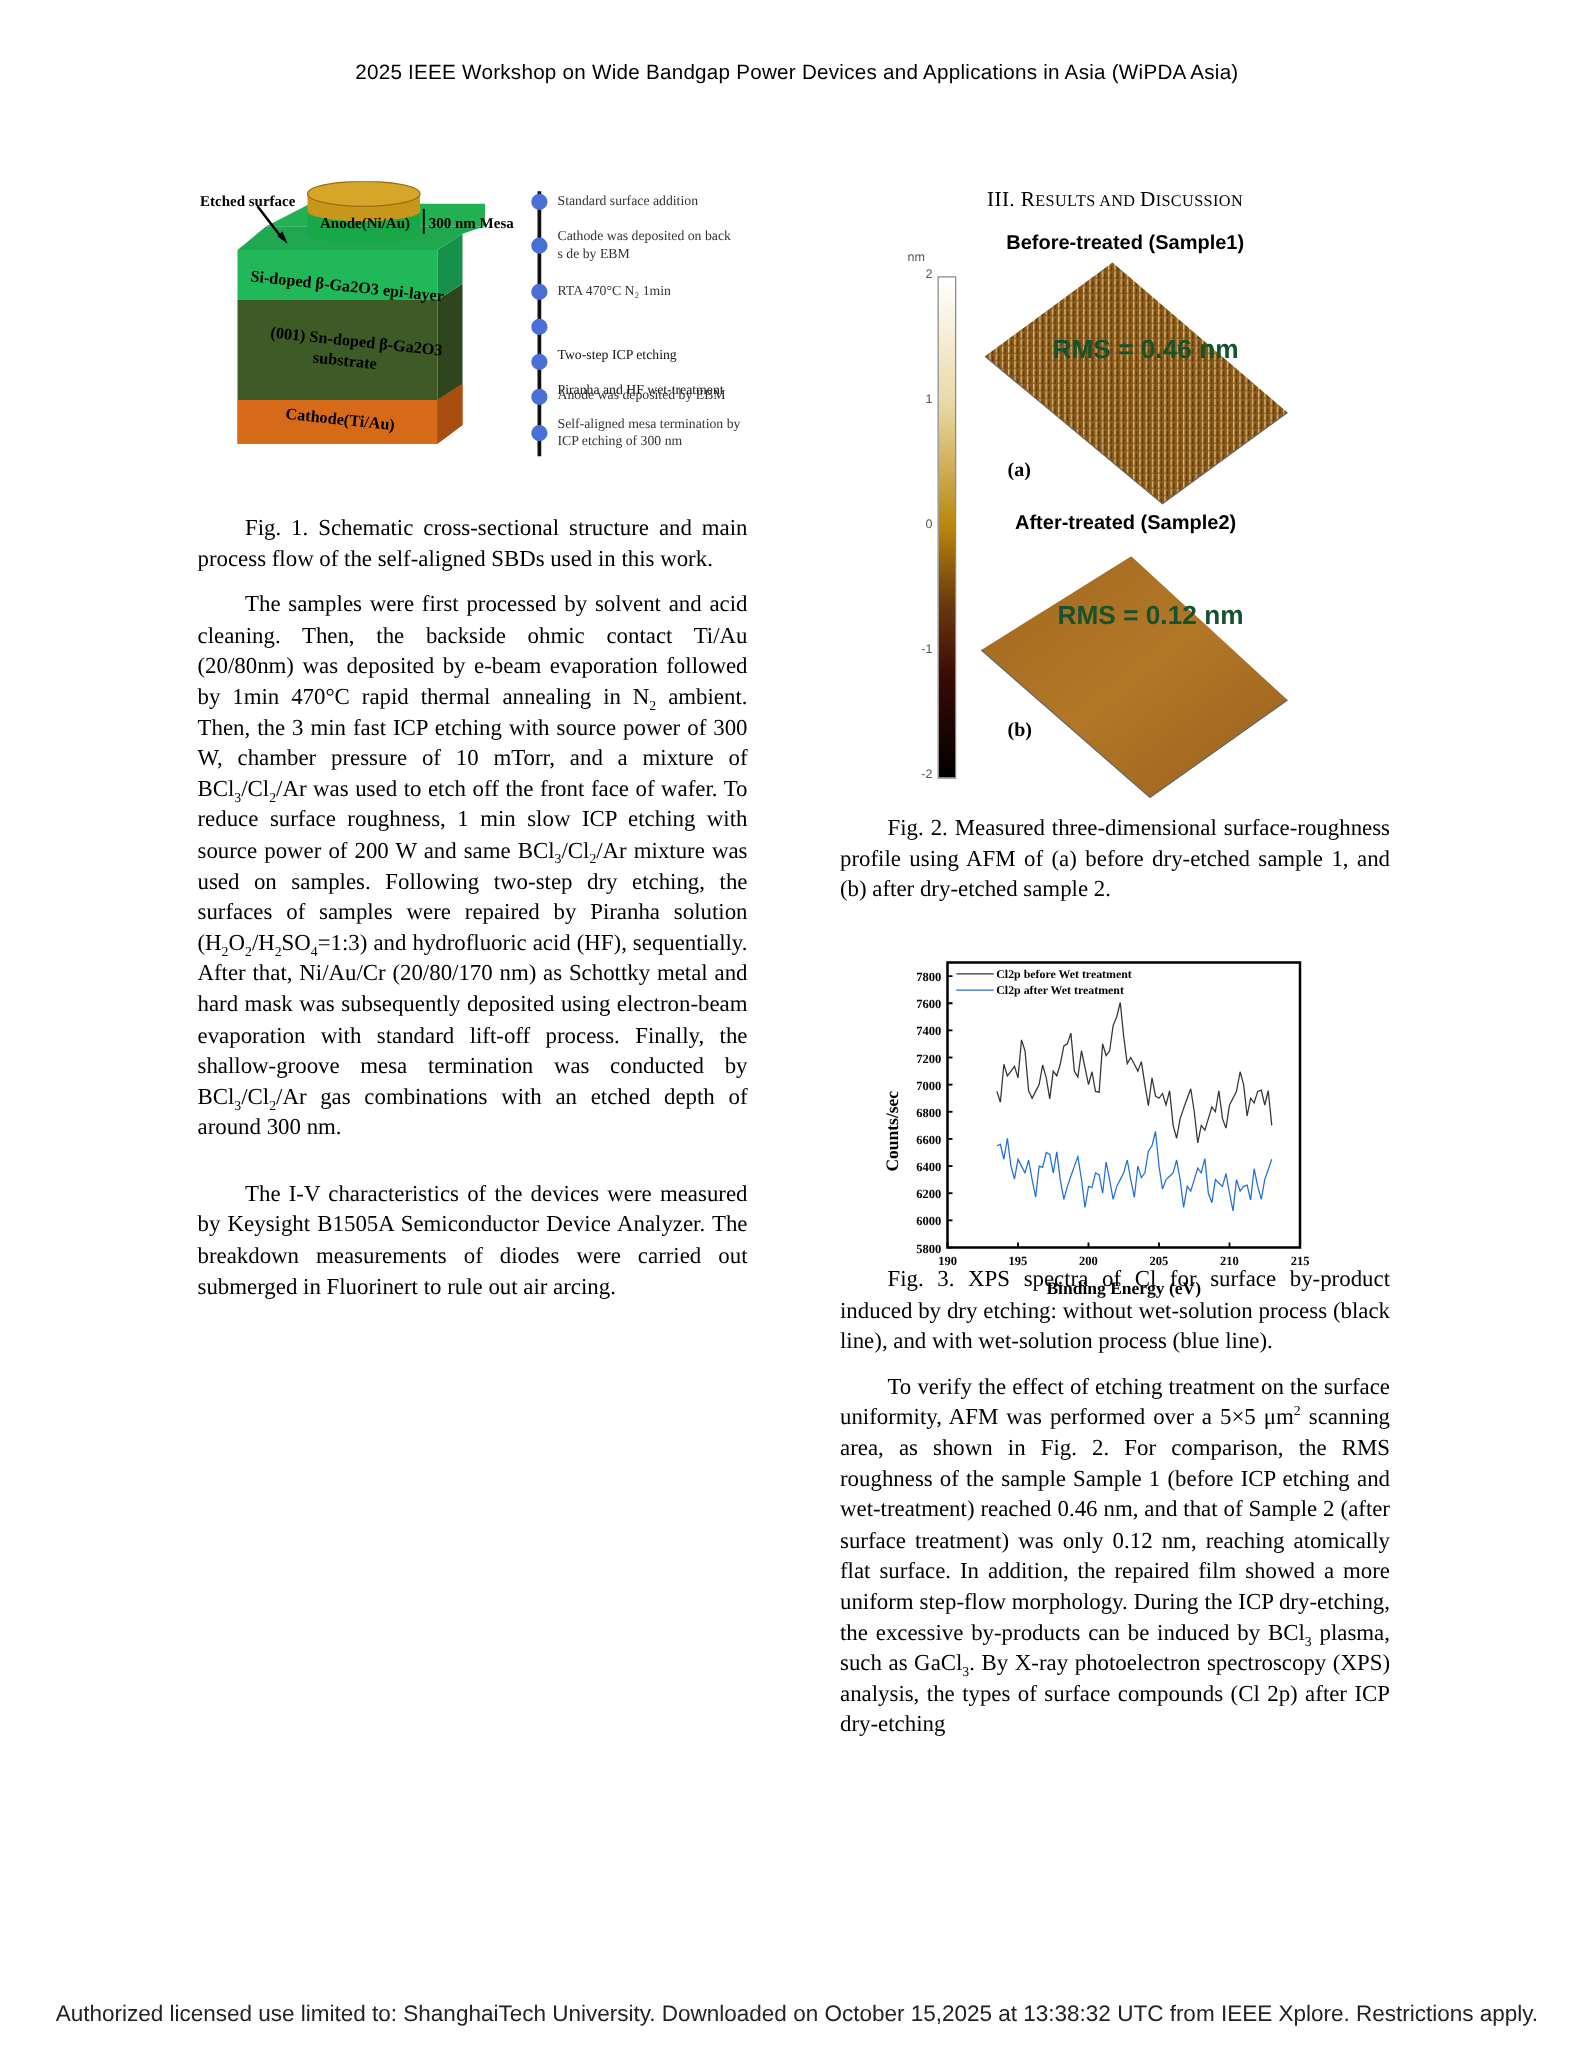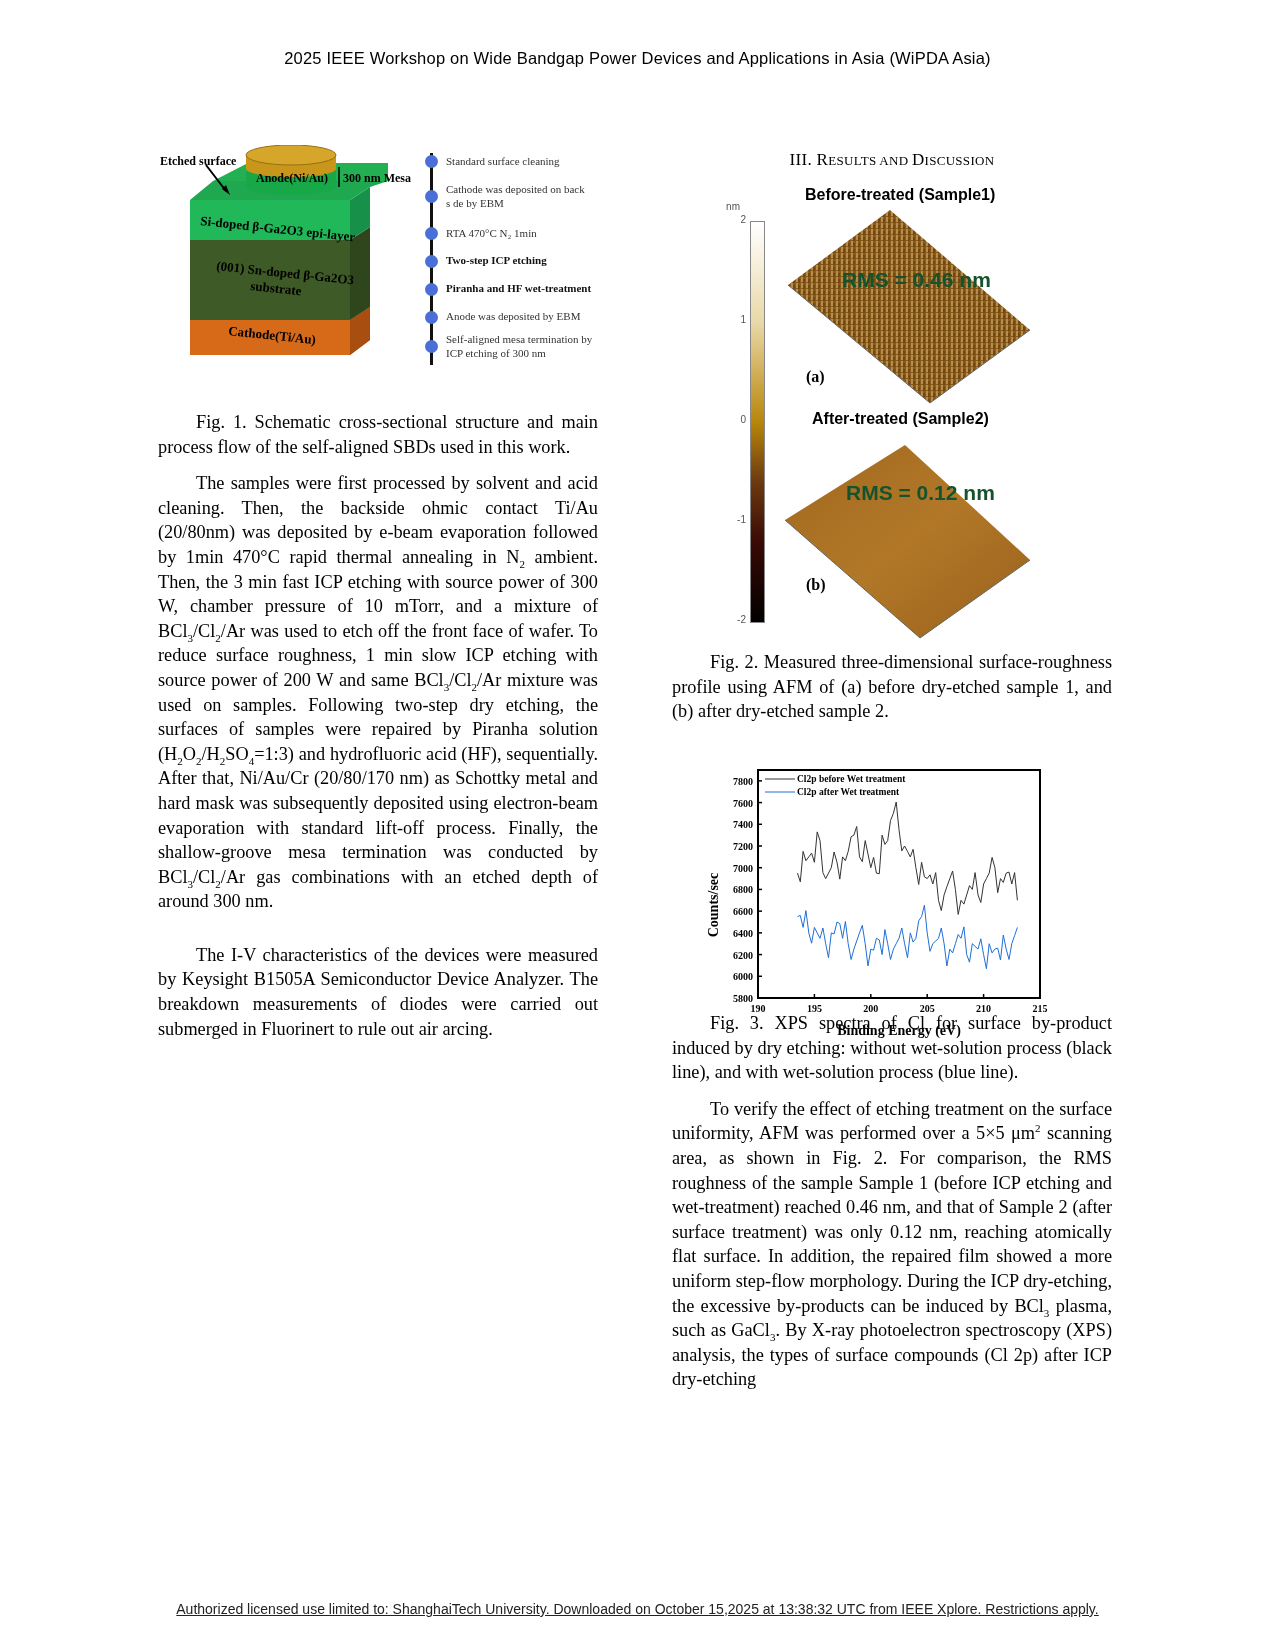--- a/index.html
+++ b/index.html
@@ -1,42 +1,42 @@
 <!DOCTYPE html>
 <html><head>
 <meta charset="utf-8">
 <style>
   html, body { margin:0; padding:0; background:#ffffff; }
   body { width:1275px; height:1650px; position:relative; overflow:hidden; color:#000; }
   .serif { font-family:"Liberation Serif", "DejaVu Serif", serif; }
   .sans { font-family:"Liberation Sans", "DejaVu Sans", sans-serif; }
 
   .header { position:absolute; top:49px; left:0; width:1275px; text-align:center; font-size:16.5px; letter-spacing:0.2px; }
-  .footer { position:absolute; top:1601px; left:0; width:1275px; text-align:center; font-size:14px; color:#222;text-decoration:underline; }
+  .footer { position:absolute; top:1601px; left:0; width:1275px; text-align:center; font-size:18px; color:#222; }
 
   .col-left { position:absolute; left:158px; width:440px; }
   .col-right { position:absolute; left:672px; width:440px; }
 
   .para { font-size:18.3px; line-height:24.6px; text-align:justify; margin:0; }
   .para.indent { text-indent:38px; }
   sub, sup { font-size:11px; line-height:0; }
 
   .caption { font-size:18.3px; line-height:24.6px; text-align:justify; margin:0; }
   .caption.indent { text-indent:38px; }
 
   .subsec { font-size:18.3px; font-style:italic; margin:0; }
   .sectitle { font-size:17px; text-align:center; letter-spacing:0.3px; }
   .sectitle .sc { font-size:13px;text-align:right; }
 
   
   .fig1 { position:absolute; left:158px; top:145px; width:440px; height:235px; }
   .timeline-line { position:absolute; left:272px; top:8px; width:3px; height:212px; background:#111; }
   .tl-dot { position:absolute; width:13px; height:13px; border-radius:50%; background:#4a6fd6; left:267px; }
   .tl-text { position:absolute; left:288px; font-family:"Liberation Serif", serif; font-size:11px; color:#333; line-height:13px; white-space:nowrap; }
-  .tl-text.bold { font-weight:bold; color:#111; }
+  .tl-text.bold { font-weight:normal; color:#111;margin-top:24px; }
 
   
   .afm-title { position:absolute; font-family:"Liberation Sans", sans-serif; font-weight:bold; font-size:16px; }
   .colorbar { position:absolute; left:750px; top:221px; width:13px; height:400px;
     background:linear-gradient(to bottom, #ffffff 0%, #e9d9a8 25%, #b8860b 50%, #6b3a10 65%, #3a0a05 80%, #000 100%);
     border:1px solid #888; }
   .cb-tick { position:absolute; font-family:"Liberation Sans", sans-serif; font-size:10px; color:#555; text-align:right; width:20px; }
   .afm-surface { position:absolute; }
   .rms { position:absolute; font-family:"Liberation Sans", sans-serif; font-weight:bold; font-size:21px; color:#14532d; white-space:nowrap; }
   .panel-label { position:absolute; font-family:"Liberation Serif", serif; font-weight:bold; font-size:16px; }
@@ -78,21 +78,21 @@
     <text x="2" y="20" font-family="Liberation Serif, serif" font-weight="bold" font-size="12">Etched surface</text>
     <text x="98" y="37" font-family="Liberation Serif, serif" font-weight="bold" font-size="12">Anode(Ni/Au)</text>
     <text x="185" y="37" font-family="Liberation Serif, serif" font-weight="bold" font-size="12">300 nm Mesa</text>
     <text x="42" y="80" font-family="Liberation Serif, serif" font-weight="bold" font-size="13" transform="rotate(6 42 80)">Si-doped β-Ga2O3 epi-layer</text>
     <text x="58" y="125" font-family="Liberation Serif, serif" font-weight="bold" font-size="13" transform="rotate(6 58 125)">(001) Sn-doped β-Ga2O3</text>
     <text x="92" y="145" font-family="Liberation Serif, serif" font-weight="bold" font-size="13" transform="rotate(6 92 145)">substrate</text>
     <text x="70" y="190" font-family="Liberation Serif, serif" font-weight="bold" font-size="13" transform="rotate(6 70 190)">Cathode(Ti/Au)</text>
   </svg>
   <div class="timeline-line"></div>
   <div class="tl-dot" style="top:10px"></div>
-  <div class="tl-text" style="top:10px">Standard surface cleaning</div>
+  <div class="tl-text" style="top:10px">Standard surface addition</div>
   <div class="tl-dot" style="top:45px"></div>
   <div class="tl-text" style="top:38px">Cathode was deposited on back</div>
   <div class="tl-text" style="top:52px">s de by EBM</div>
   <div class="tl-dot" style="top:82px"></div>
   <div class="tl-text" style="top:82px">RTA 470°C N₂ 1min</div>
   <div class="tl-dot" style="top:110px"></div>
   <div class="tl-text bold" style="top:109px">Two-step ICP etching</div>
   <div class="tl-dot" style="top:138px"></div>
   <div class="tl-text bold" style="top:137px">Piranha and HF wet-treatment</div>
   <div class="tl-dot" style="top:166px"></div>

